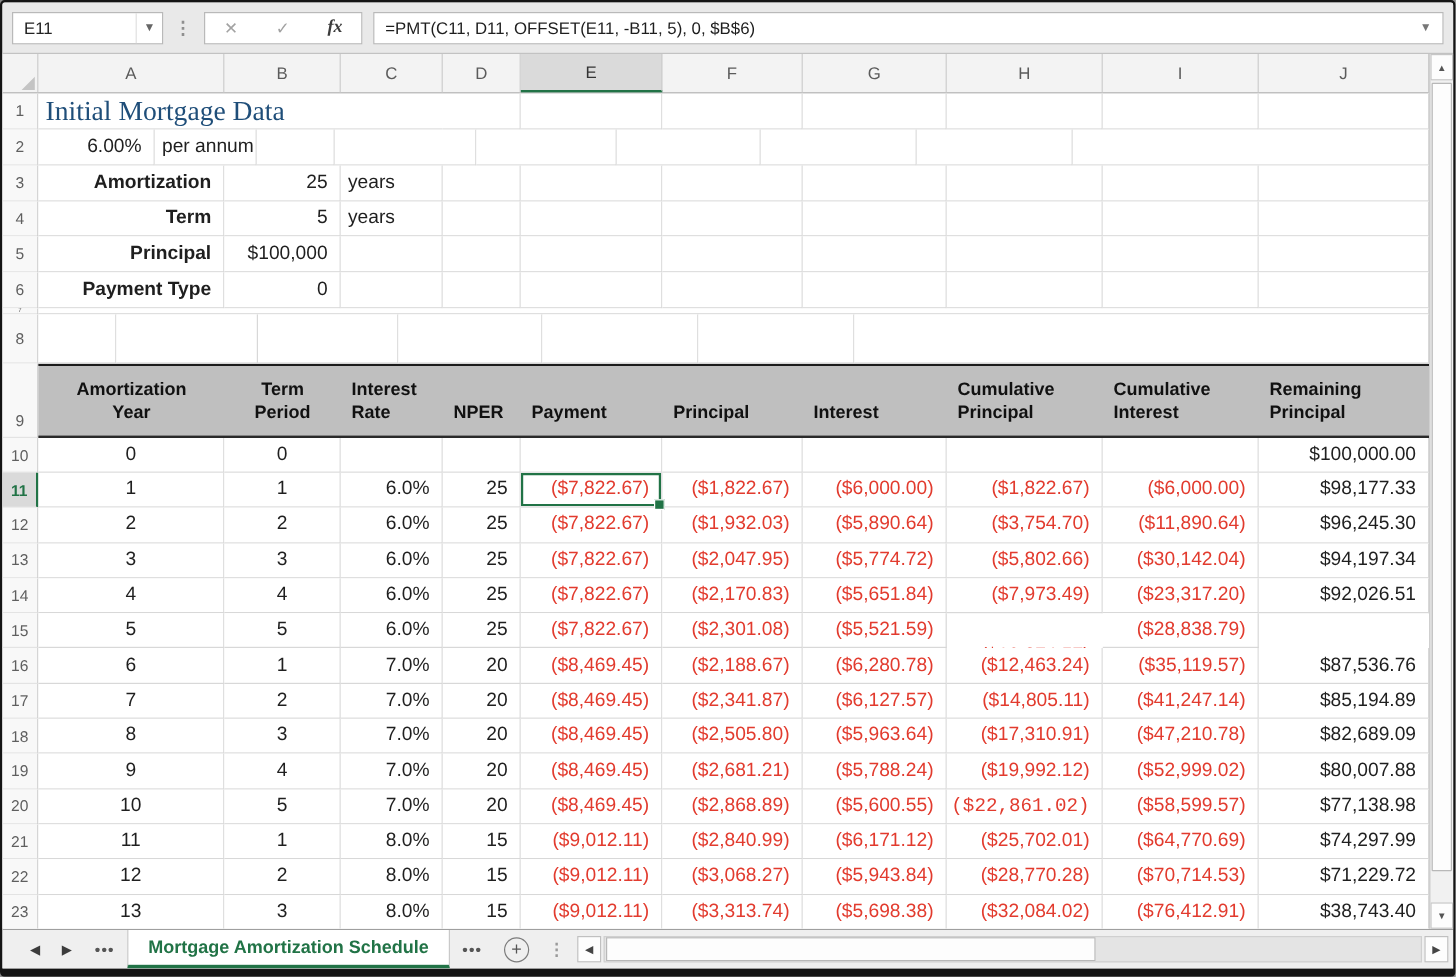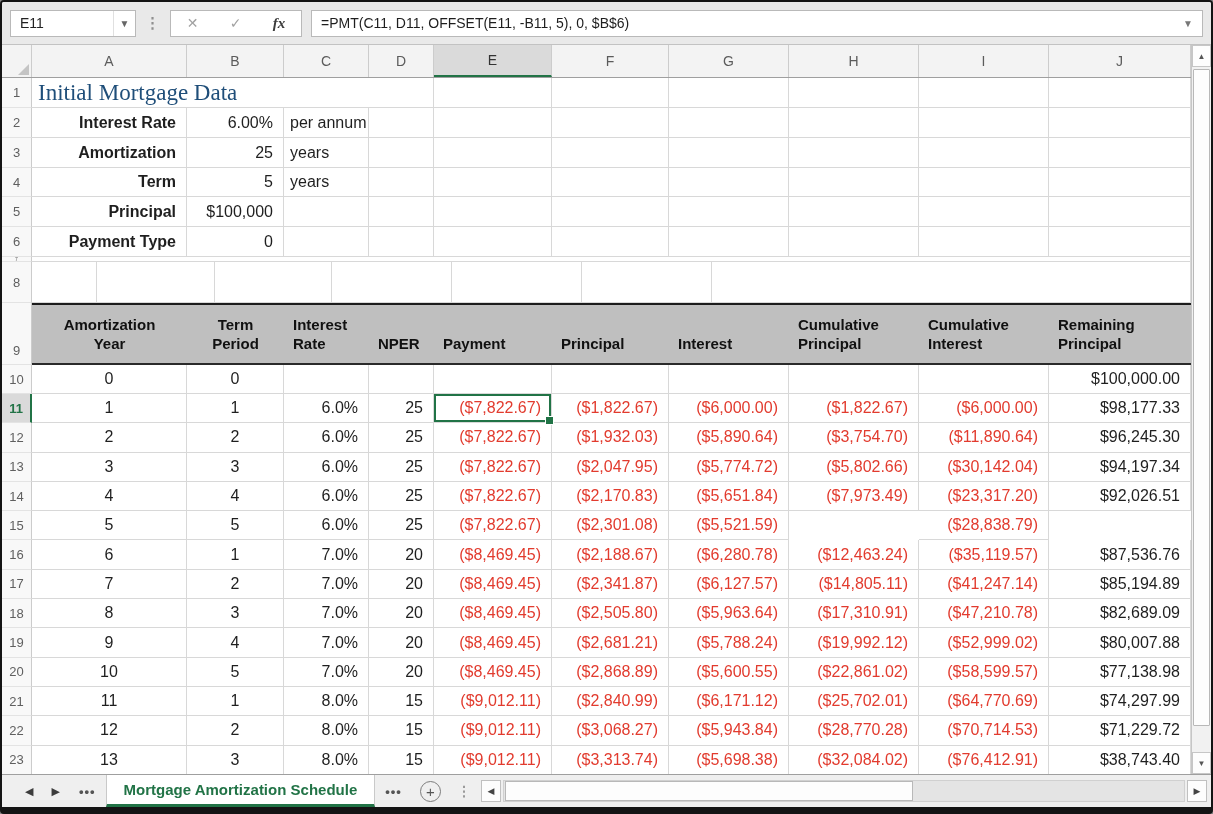--- a/index.html
+++ b/index.html
@@ -138,21 +138,20 @@
             <div class="cell" style="width: 65px; flex: 0 0 65px;"></div>
             <div class="cell" style="width: 118px; flex: 0 0 118px;"></div>
             <div class="cell" style="width: 117px; flex: 0 0 117px;"></div>
             <div class="cell" style="width: 120px; flex: 0 0 120px;"></div>
             <div class="cell" style="width: 130px; flex: 0 0 130px;"></div>
             <div class="cell" style="width: 130px; flex: 0 0 130px;"></div>
             <div class="cell" style="flex: 1 1 0%;"></div>
           </div>
           <div class="row" style="height: 30px;">
             <div class="gut" style="height: 30px;">2</div>
-            <div class="cell right bold" style="width: 155px; flex: 0 0 155px;">Interest Rate</div>
             <div class="cell right" style="width: 97px; flex: 0 0 97px;">6.00%</div>
             <div class="cell left" style="width: 85px; flex: 0 0 85px; text-align: center;">per annum</div>
             <div class="cell" style="width: 65px; flex: 0 0 65px;"></div>
             <div class="cell" style="width: 118px; flex: 0 0 118px;"></div>
             <div class="cell" style="width: 117px; flex: 0 0 117px;"></div>
             <div class="cell" style="width: 120px; flex: 0 0 120px;"></div>
             <div class="cell" style="width: 130px; flex: 0 0 130px;"></div>
             <div class="cell" style="width: 130px; flex: 0 0 130px;"></div>
             <div class="cell" style="flex: 1 1 0%;"></div>
           </div>
@@ -398,21 +397,21 @@
           </div>
           <div class="row" style="height: 29.3px;">
             <div class="gut" style="height: 29.3px;">20</div>
             <div class="cell center" style="width: 155px; flex: 0 0 155px;">10</div>
             <div class="cell center" style="width: 97px; flex: 0 0 97px;">5</div>
             <div class="cell right" style="width: 85px; flex: 0 0 85px;">7.0%</div>
             <div class="cell right" style="width: 65px; flex: 0 0 65px;">20</div>
             <div class="cell right neg" style="width: 118px; flex: 0 0 118px;">($8,469.45)</div>
             <div class="cell right neg" style="width: 117px; flex: 0 0 117px;">($2,868.89)</div>
             <div class="cell right neg" style="width: 120px; flex: 0 0 120px;">($5,600.55)</div>
-            <div class="cell right neg" style="width: 130px; flex: 0 0 130px;">($22,861.02)</div>
+            <div class="cell right neg" style="width: 130px; flex: 0 0 130px; font-family: Liberation Mono, monospace;">($22,861.02)</div>
             <div class="cell right neg" style="width: 130px; flex: 0 0 130px;">($58,599.57)</div>
             <div class="cell right" style="flex: 1 1 0%;">$77,138.98</div>
           </div>
           <div class="row" style="height: 29.3px;">
             <div class="gut" style="height: 29.3px;">21</div>
             <div class="cell center" style="width: 155px; flex: 0 0 155px;">11</div>
             <div class="cell center" style="width: 97px; flex: 0 0 97px;">1</div>
             <div class="cell right" style="width: 85px; flex: 0 0 85px;">8.0%</div>
             <div class="cell right" style="width: 65px; flex: 0 0 65px;">15</div>
             <div class="cell right neg" style="width: 118px; flex: 0 0 118px;">($9,012.11)</div>

